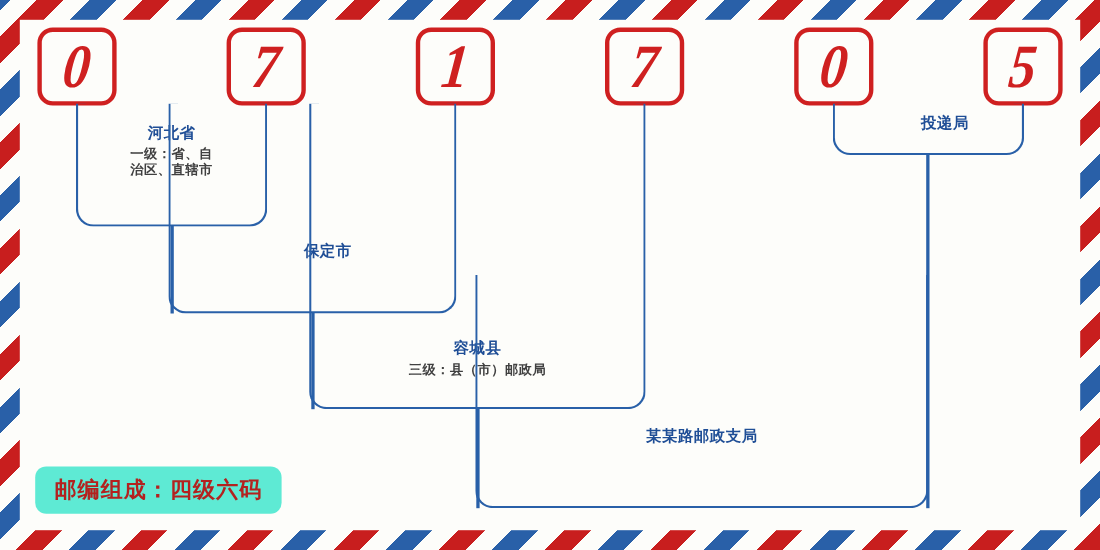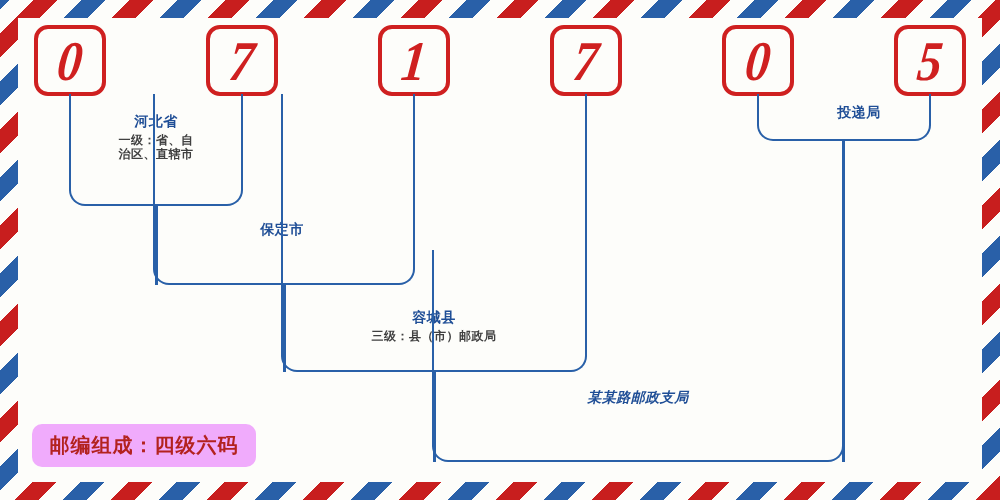--- a/index.html
+++ b/index.html
@@ -108,21 +108,21 @@
     margin-top: 2px;
   }
 
   
   .legend-pill {
     position: absolute;
     left: 32px;
     top: 424px;
     width: 224px;
     height: 43px;
-    background: #f0abfc;
+    background: #5eead4;
     border-radius: 10px;
     display: flex;
     align-items: center;
     justify-content: center;
     box-sizing: border-box;
   }
   .legend-text {
     font-family: "Liberation Serif", "DejaVu Serif", serif;
     font-weight: 700;
     font-size: 20px;
@@ -160,39 +160,39 @@
   <div class="bracket" style="left:69px; top:94px; width:174px; height:112px;"></div>
   <div class="drop" style="left:155px; top:205px; height:80px;"></div>
   <div class="label-block wrap" style="left:76px; top:114px; width:160px;">
     <div class="place">河北省</div>
     <div class="level">一级：省、自</div>
     <div class="level" style="margin-top:0;">治区、直辖市</div>
   </div>
 
   <div class="bracket" style="left:153px; top:94px; width:262px; height:191px;"></div>
   <div class="drop" style="left:283px; top:284px; height:88px;"></div>
-  <div class="label-block" style="left:151px; top:222px; width:262px;">
+  <div class="label-block" style="left:167px; top:222px; width:262px;">
     <div class="place">保定市</div>
   </div>
 
   <div class="bracket" style="left:281px; top:94px; width:306px; height:278px;"></div>
   <div class="drop" style="left:433px; top:371px; height:91px;"></div>
   <div class="label-block" style="left:281px; top:310px; width:306px;">
     <div class="place">容城县</div>
     <div class="level">三级：县（市）邮政局</div>
   </div>
 
   <div class="bracket" style="left:757px; top:94px; width:174px; height:47px;"></div>
   <div class="drop" style="left:842px; top:140px; height:322px;"></div>
   <div class="label-block" style="left:757px; top:105px; width:156px;margin-left:24px;">
     <div class="place">投递局</div>
   </div>
 
   <div class="bracket" style="left:432px; top:250px; width:412px; height:212px;"></div>
-  <div class="label-block" style="left:432px; top:390px; width:412px;font-style:italic;">
+  <div class="label-block" style="left:432px; top:390px; width:412px;">
     <div class="place">某某路邮政支局</div>
   </div>
 
   <div class="legend-pill">
     <span class="legend-text">邮编组成：四级六码</span>
   </div>
 
 </div>
 
 </body></html>

